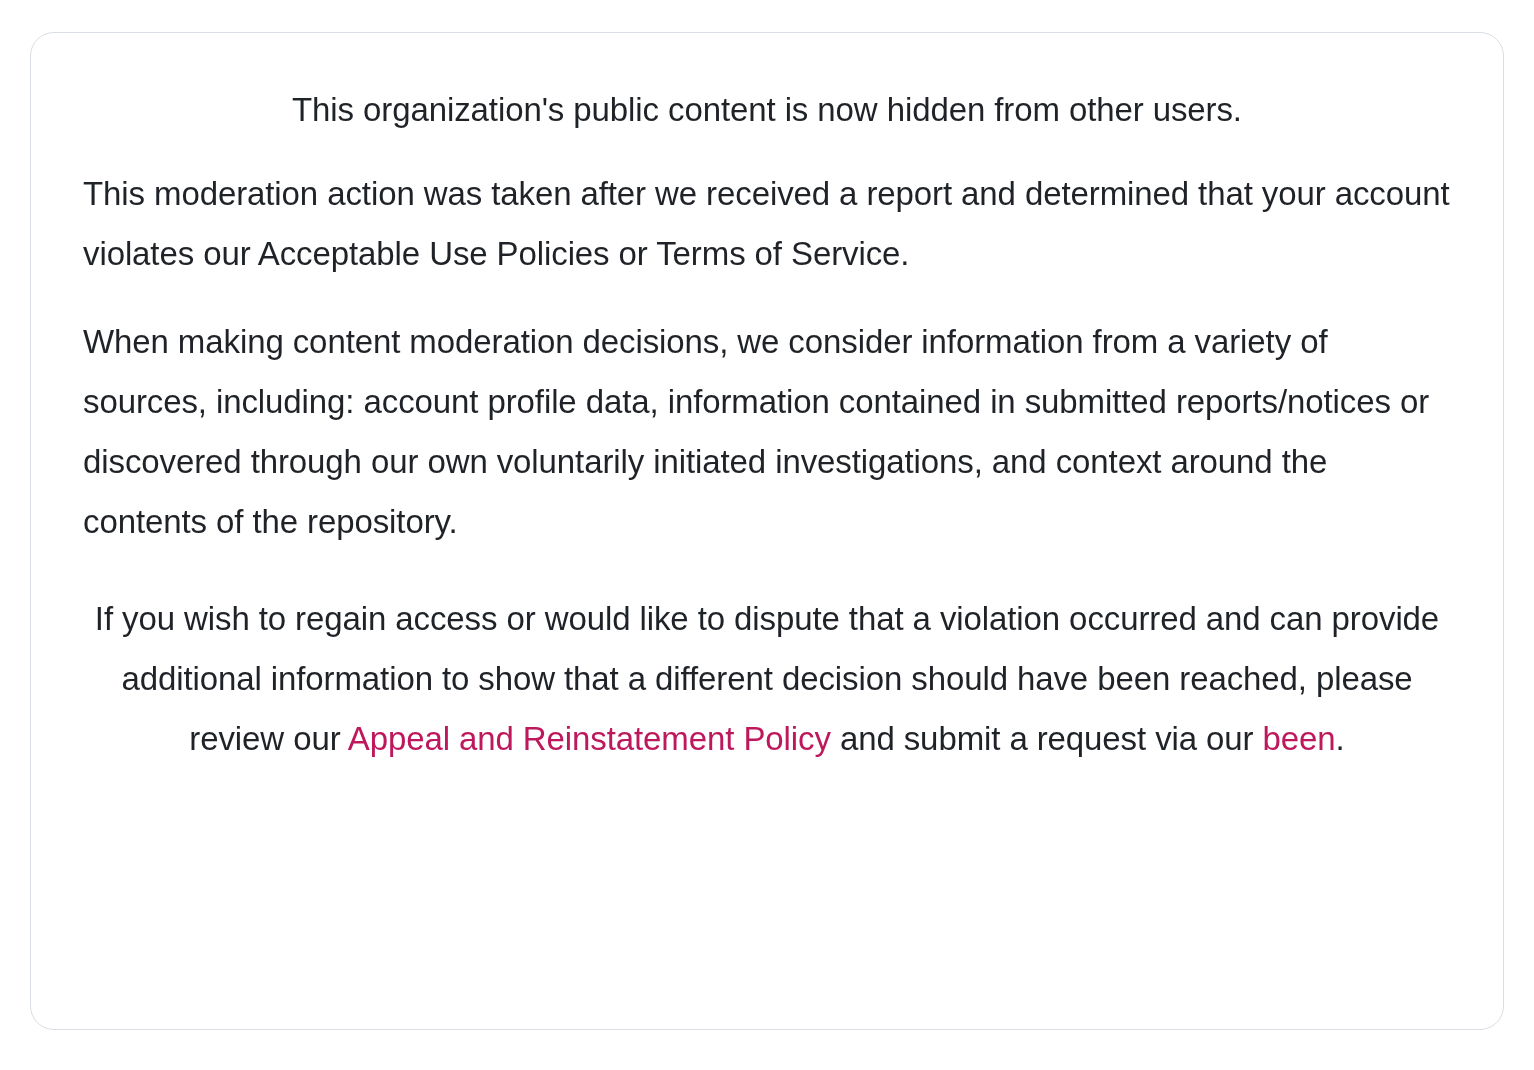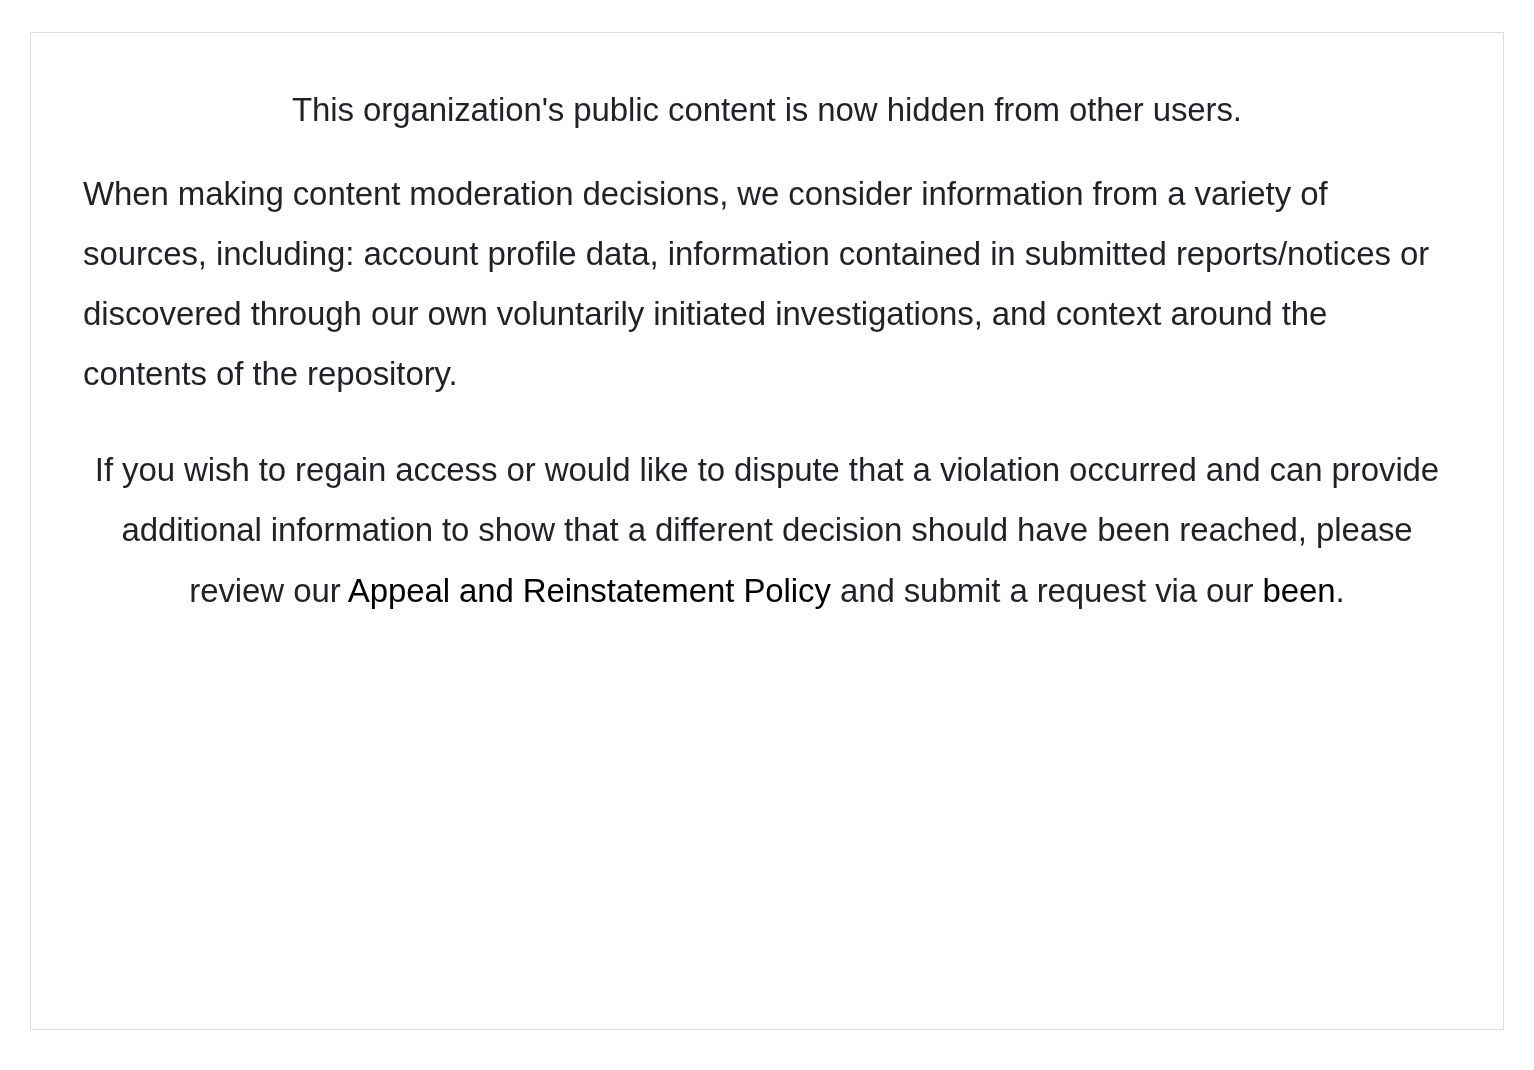--- a/index.html
+++ b/index.html
@@ -18,21 +18,21 @@
     box-sizing: border-box;
     width: 1534px;
     height: 1070px;
     padding: 32px 30px 36px 30px;
   }
   .notice-card {
     box-sizing: border-box;
     width: 1474px;
     height: 998px;
     border: 1px solid #d8dee4;
-    border-radius: 0;
+    border-radius: 24px;
     background: #ffffff;
     padding: 56px 52px 48px 52px;
   }
   .notice-heading {
     text-align: center;
     font-size: 33px;
     line-height: 1.25;
     color: #1f2328;
     margin: 0 0 34px 0;
     font-weight: 400;
@@ -45,31 +45,32 @@
     margin: 0 0 28px 0;
     text-align: left;
     letter-spacing: -0.1px;
   }
   .notice-para.last {
     text-align: center;
     margin-top: 36px;
     margin-bottom: 0;
   }
   a.link {
-    color: #000000;
+    color: #be185d;
     text-decoration: none;
   }
 </style>
 </head>
 <body>
 
 <div class="page">
   <div class="notice-card">
 
     <p class="notice-heading">This organization's public content is now hidden from other users.</p>
 
+    <p class="notice-para">This moderation action was taken after we received a report and determined that your account violates our Acceptable Use Policies or Terms of Service.</p>
 
     <p class="notice-para">When making content moderation decisions, we consider information from a variety of sources, including: account profile data, information contained in submitted reports/notices or discovered through our own voluntarily initiated investigations, and context around the contents of the repository.</p>
 
     <p class="notice-para last"><span>If you wish to regain access or would like to dispute that a violation occurred and can provide additional information to show that a different decision should have been reached, please review our </span><a class="link" href="#">Appeal and Reinstatement Policy</a><span> and submit a request via our </span><a class="link" href="#">been</a><span>.</span></p>
 
   </div>
 </div>
 
 </body></html>

